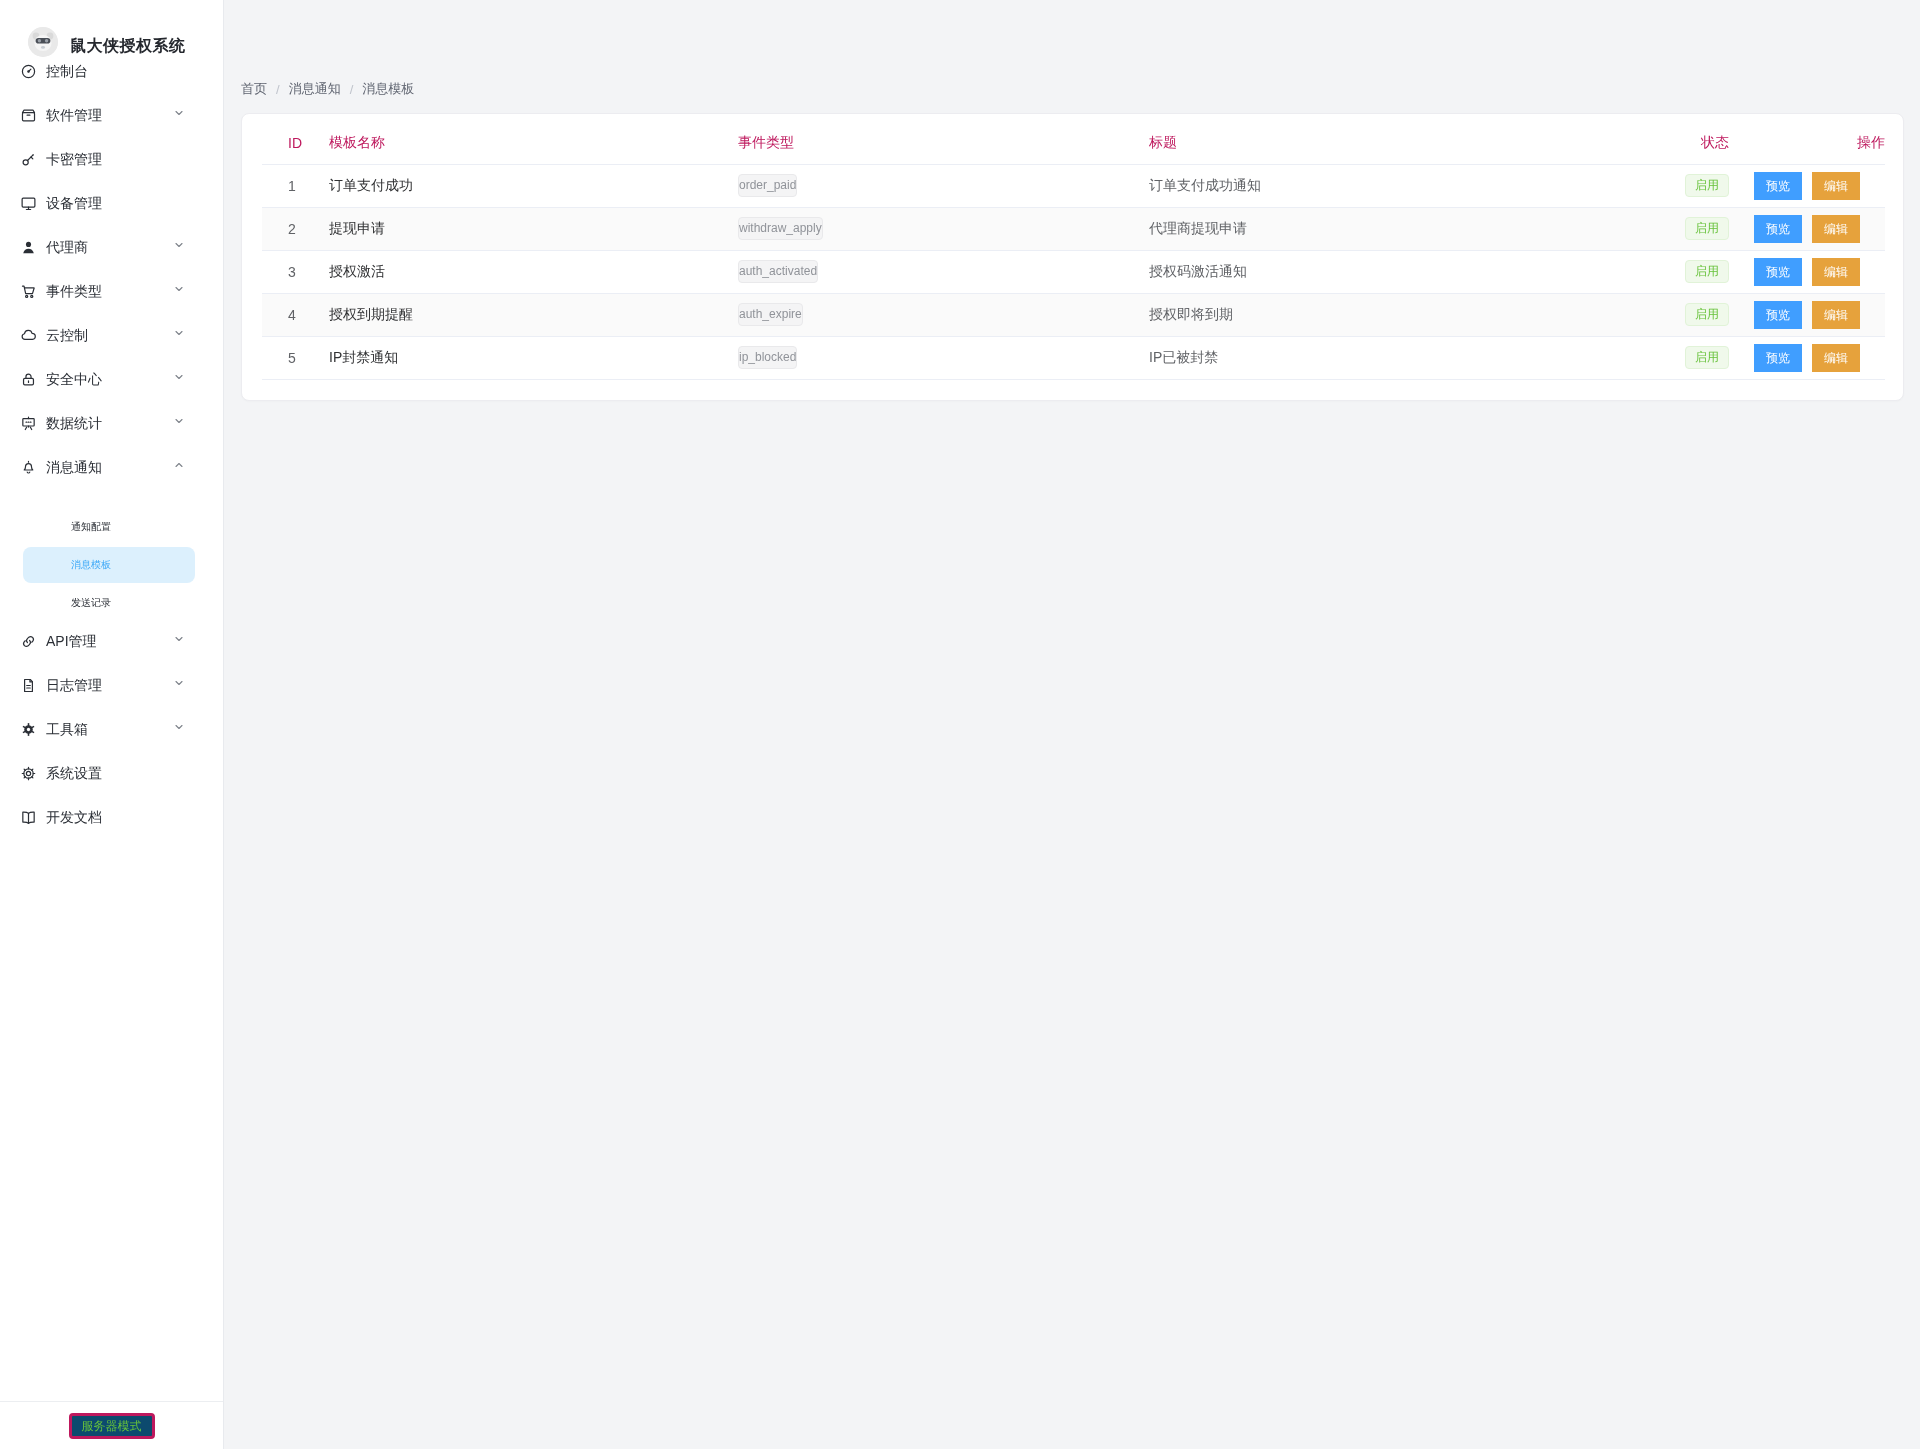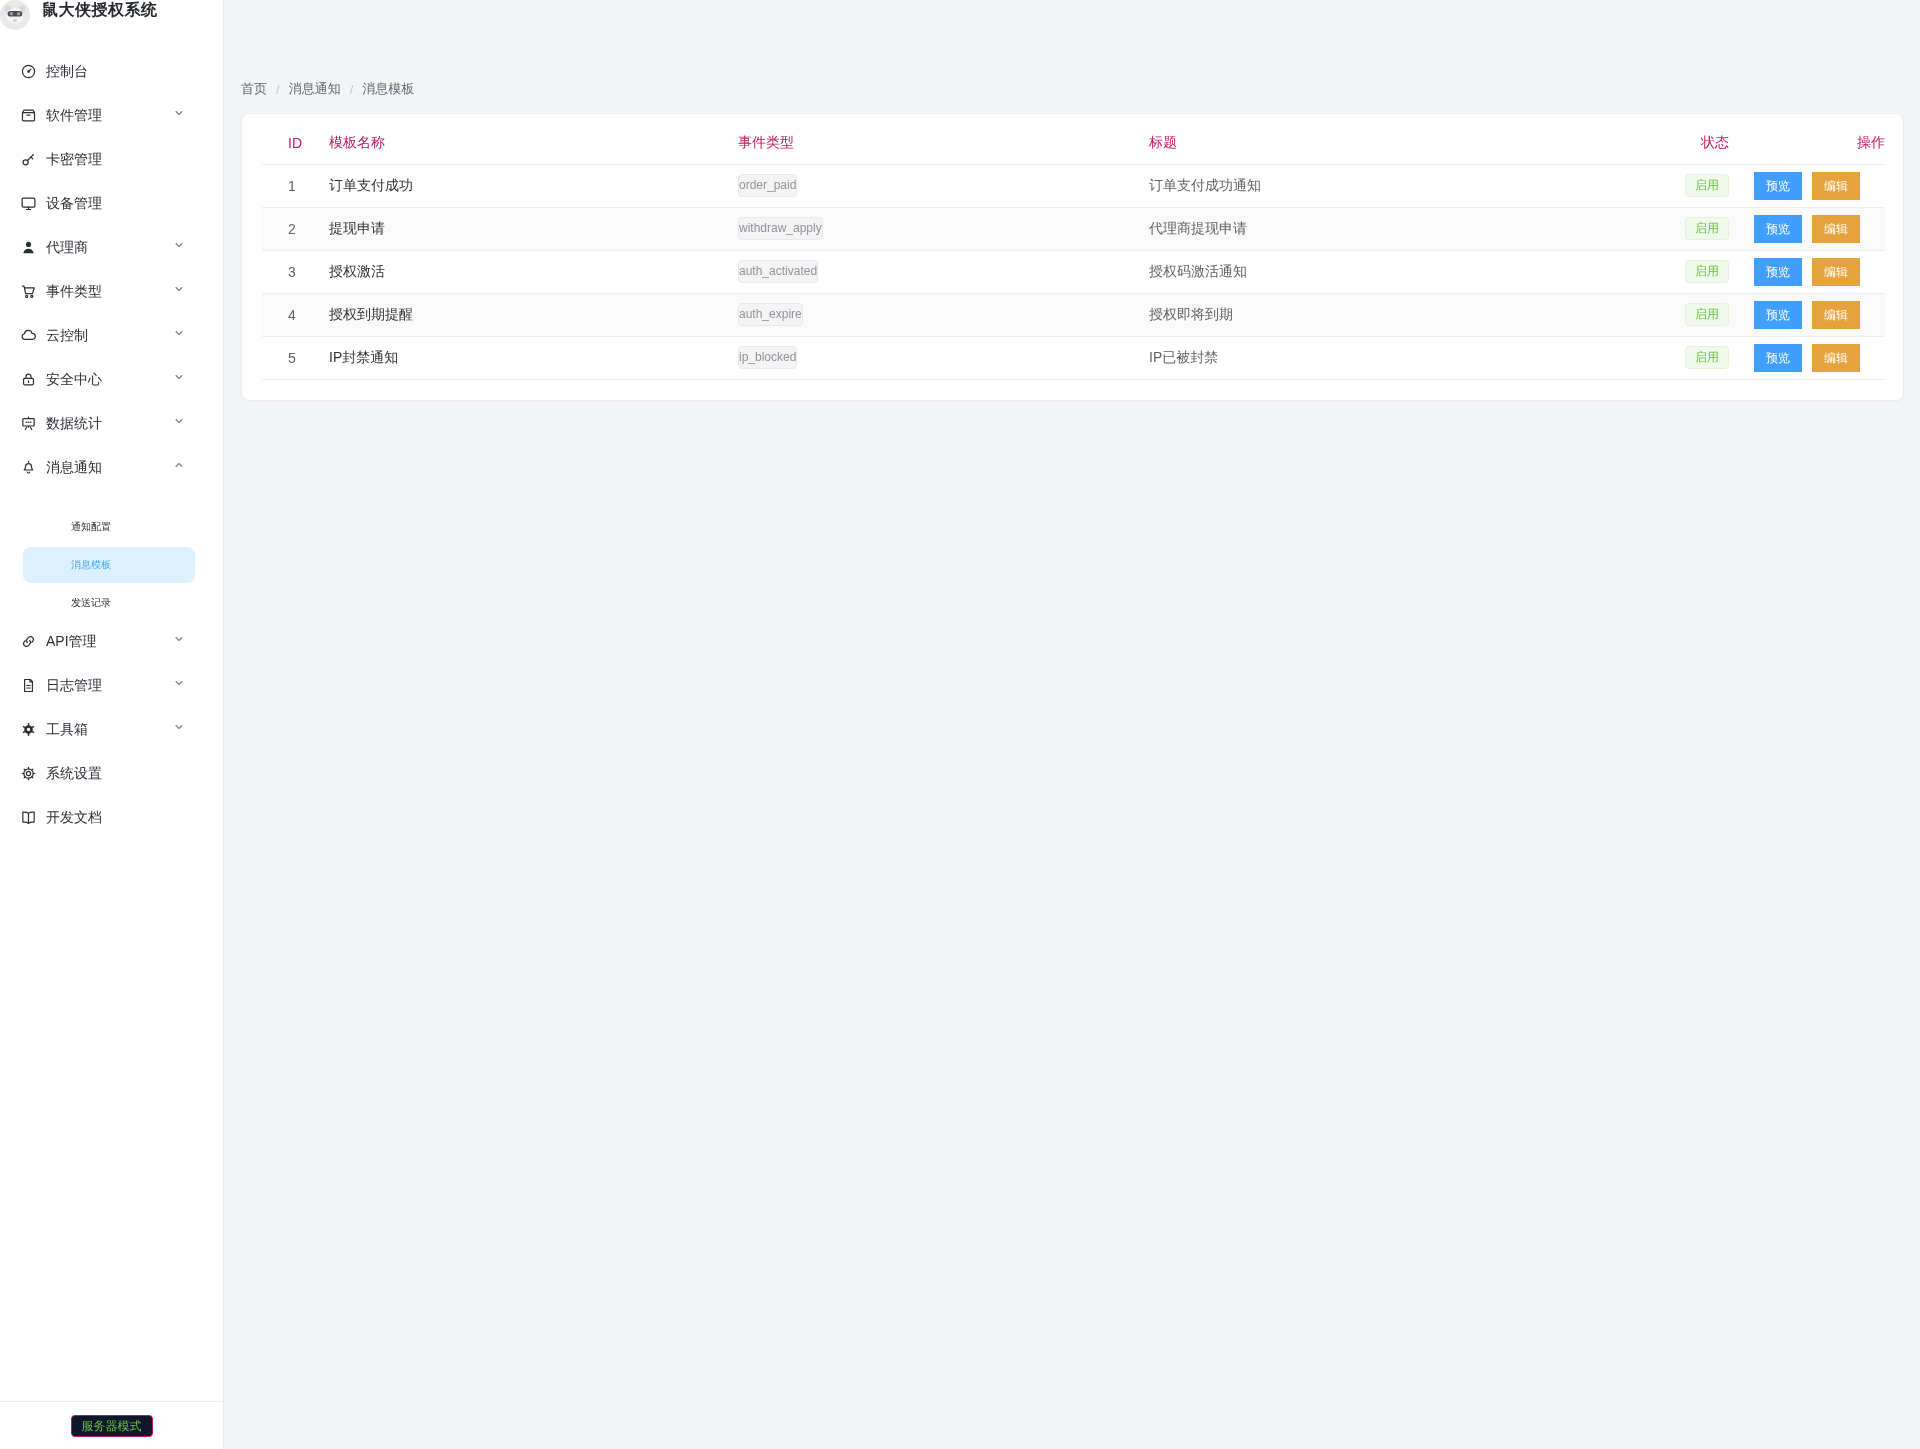--- a/index.html
+++ b/index.html
@@ -8,21 +8,21 @@
     font-family:"Liberation Sans","DejaVu Sans",sans-serif;
     background:#f3f4f6; color:#303133; font-size:14px;
   }
   .app { position:relative; width:1920px; height:1449px; }
 
   
   .sidebar {
     position:absolute; left:0; top:0; width:224px; height:1449px;
     background:#ffffff; border-right:1px solid #e8eaee; z-index:3;
   }
-  .logo { height:57px; display:flex; align-items:flex-start; }
+  .logo { height:57px; display:flex; align-items:flex-end; padding-left:28px; }
   .logo-avatar {
     width:30px; height:30px; border-radius:50%; background:#ebebeb;
     display:inline-flex; align-items:center; justify-content:center; overflow:hidden; flex:0 0 30px;
   }
   .logo-title { margin-left:12px; font-size:16px; font-weight:700; color:#25282e; letter-spacing:.5px; }
 
   .menu { padding-top:6px; }
   .menu-item {
     height:44px; display:flex; align-items:flex-start; padding:0 38px 0 20px;
     color:#2b2f36; cursor:pointer; font-size:14px;
@@ -39,21 +39,21 @@
     height:36px; margin:2px 28px 2px 23px; display:flex; align-items:center;
     padding-left:48px; border-radius:8px; color:#2b2f36; cursor:pointer; font-size:10px; white-space:nowrap;
   }
   .sub-item.active { background:#dcf0fd; color:#3aa7f7; }
 
   .sidebar-footer {
     position:absolute; left:0; bottom:0; width:100%; height:48px;
     border-top:1px solid #eceef1; display:flex; align-items:center; justify-content:center; background:#fff;
   }
   .mode-badge {
-    font-size:12px; color:#67c23a; background:#0f172a; border:1px solid #be185d;
+    font-size:12px; color:#67c23a; background:#0c4a6e; border:3px solid #be185d;
     border-radius:4px; padding:4px 10px; line-height:1;
   }
 
   
   .topbar {
     position:absolute; left:225px; top:0; right:0; height:57px; background:#fff;
     border-bottom:1px solid #e8eaee; display:flex; align-items:center; justify-content:flex-end;
     padding-right:16px; z-index:2;
   }
   .topbar-right { display:flex; align-items:center; }

